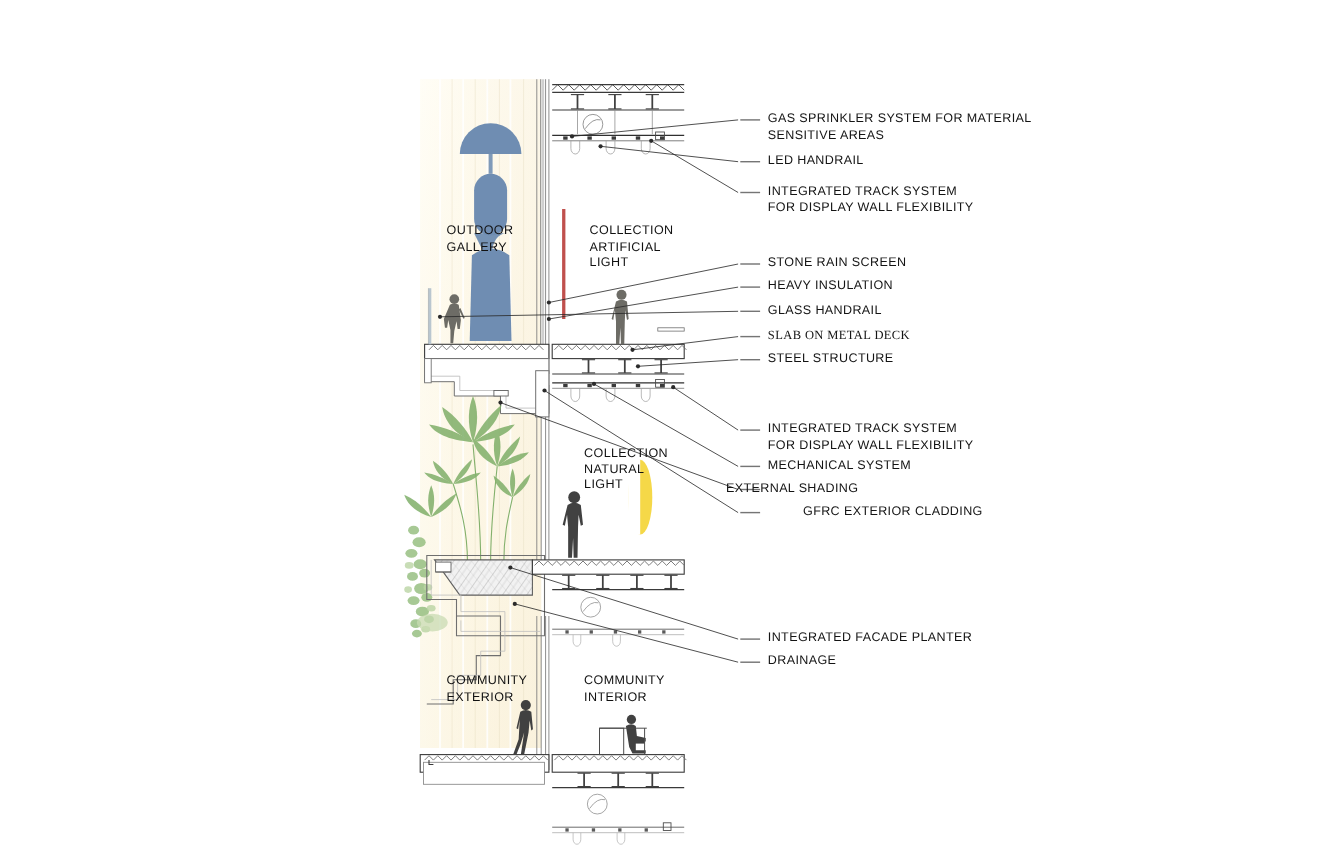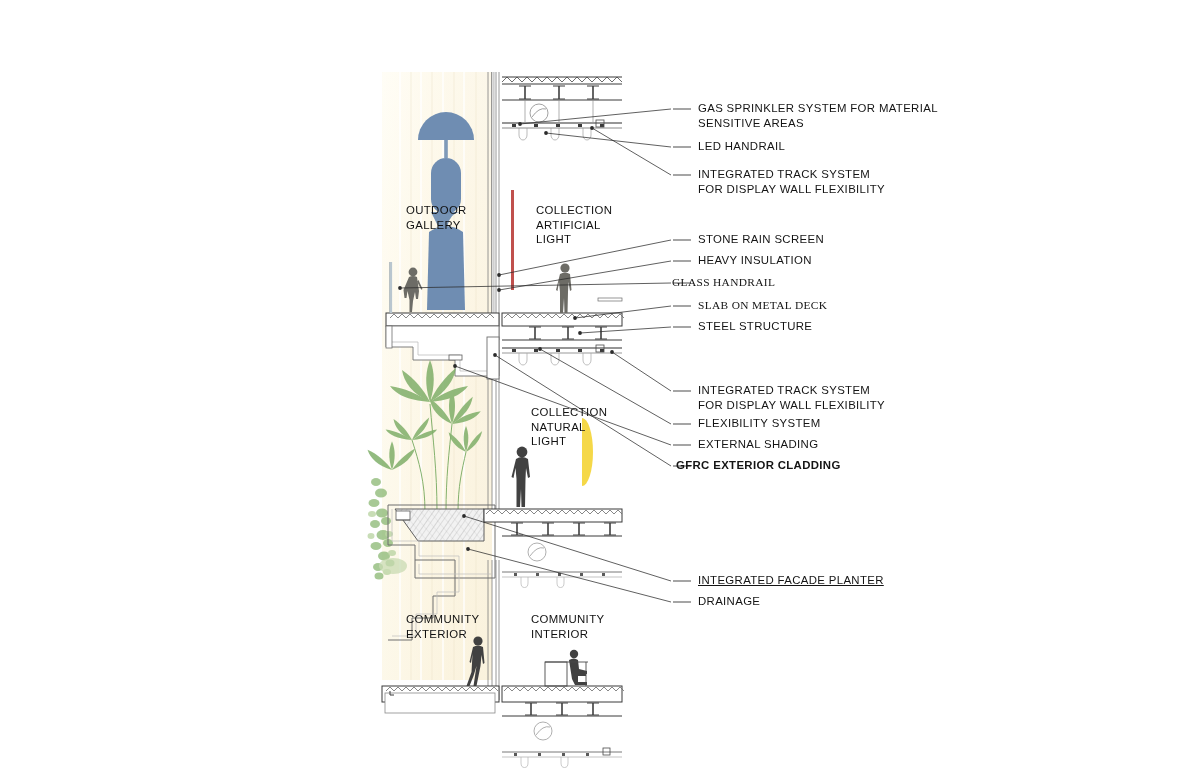--- a/index.html
+++ b/index.html
@@ -450,29 +450,29 @@
   </svg>
 
   <div id="callout-layer">
       <div class="callout" style="left: 698px; top: 101px;">GAS SPRINKLER SYSTEM FOR MATERIAL
 SENSITIVE AREAS</div>
       <div class="callout" style="left: 698px; top: 139px;">LED HANDRAIL</div>
       <div class="callout" style="left: 698px; top: 167px;">INTEGRATED TRACK SYSTEM
 FOR DISPLAY WALL FLEXIBILITY</div>
       <div class="callout" style="left: 698px; top: 232px;">STONE RAIN SCREEN</div>
       <div class="callout" style="left: 698px; top: 253px;">HEAVY INSULATION</div>
-      <div class="callout" style="left: 672px; top: 275px; font-family: Liberation Serif, serif;">GLASS HANDRAIL</div>
+      <div class="callout" style="left: 698px; top: 275px;">GLASS HANDRAIL</div>
       <div class="callout" style="left: 698px; top: 298px; font-family: Liberation Serif, serif;">SLAB ON METAL DECK</div>
       <div class="callout" style="left: 698px; top: 319px;">STEEL STRUCTURE</div>
       <div class="callout" style="left: 698px; top: 383px;">INTEGRATED TRACK SYSTEM
 FOR DISPLAY WALL FLEXIBILITY</div>
-      <div class="callout" style="left: 698px; top: 416px;">FLEXIBILITY SYSTEM</div>
-      <div class="callout" style="left: 698px; top: 437px; text-align: right;">EXTERNAL SHADING</div>
-      <div class="callout" style="left: 676px; top: 458px; font-weight: bold;">GFRC EXTERIOR CLADDING</div>
-      <div class="callout" style="left: 698px; top: 573px; text-decoration: underline;">INTEGRATED FACADE PLANTER</div>
+      <div class="callout" style="left: 698px; top: 416px;">MECHANICAL SYSTEM</div>
+      <div class="callout" style="left: 660px; top: 437px; text-align: right;">EXTERNAL SHADING</div>
+      <div class="callout" style="left: 730px; top: 458px;">GFRC EXTERIOR CLADDING</div>
+      <div class="callout" style="left: 698px; top: 573px;">INTEGRATED FACADE PLANTER</div>
       <div class="callout" style="left: 698px; top: 594px; text-align: center;">DRAINAGE</div>
     </div>
 
   <div id="dwglabel-layer">
       <div class="dwglabel" style="left: 389px; top: 203px;">OUTDOOR
 GALLERY</div>
       <div class="dwglabel" style="left: 519px; top: 203px;">COLLECTION
 ARTIFICIAL
 LIGHT</div>
       <div class="dwglabel" style="left: 514px; top: 405px;">COLLECTION

